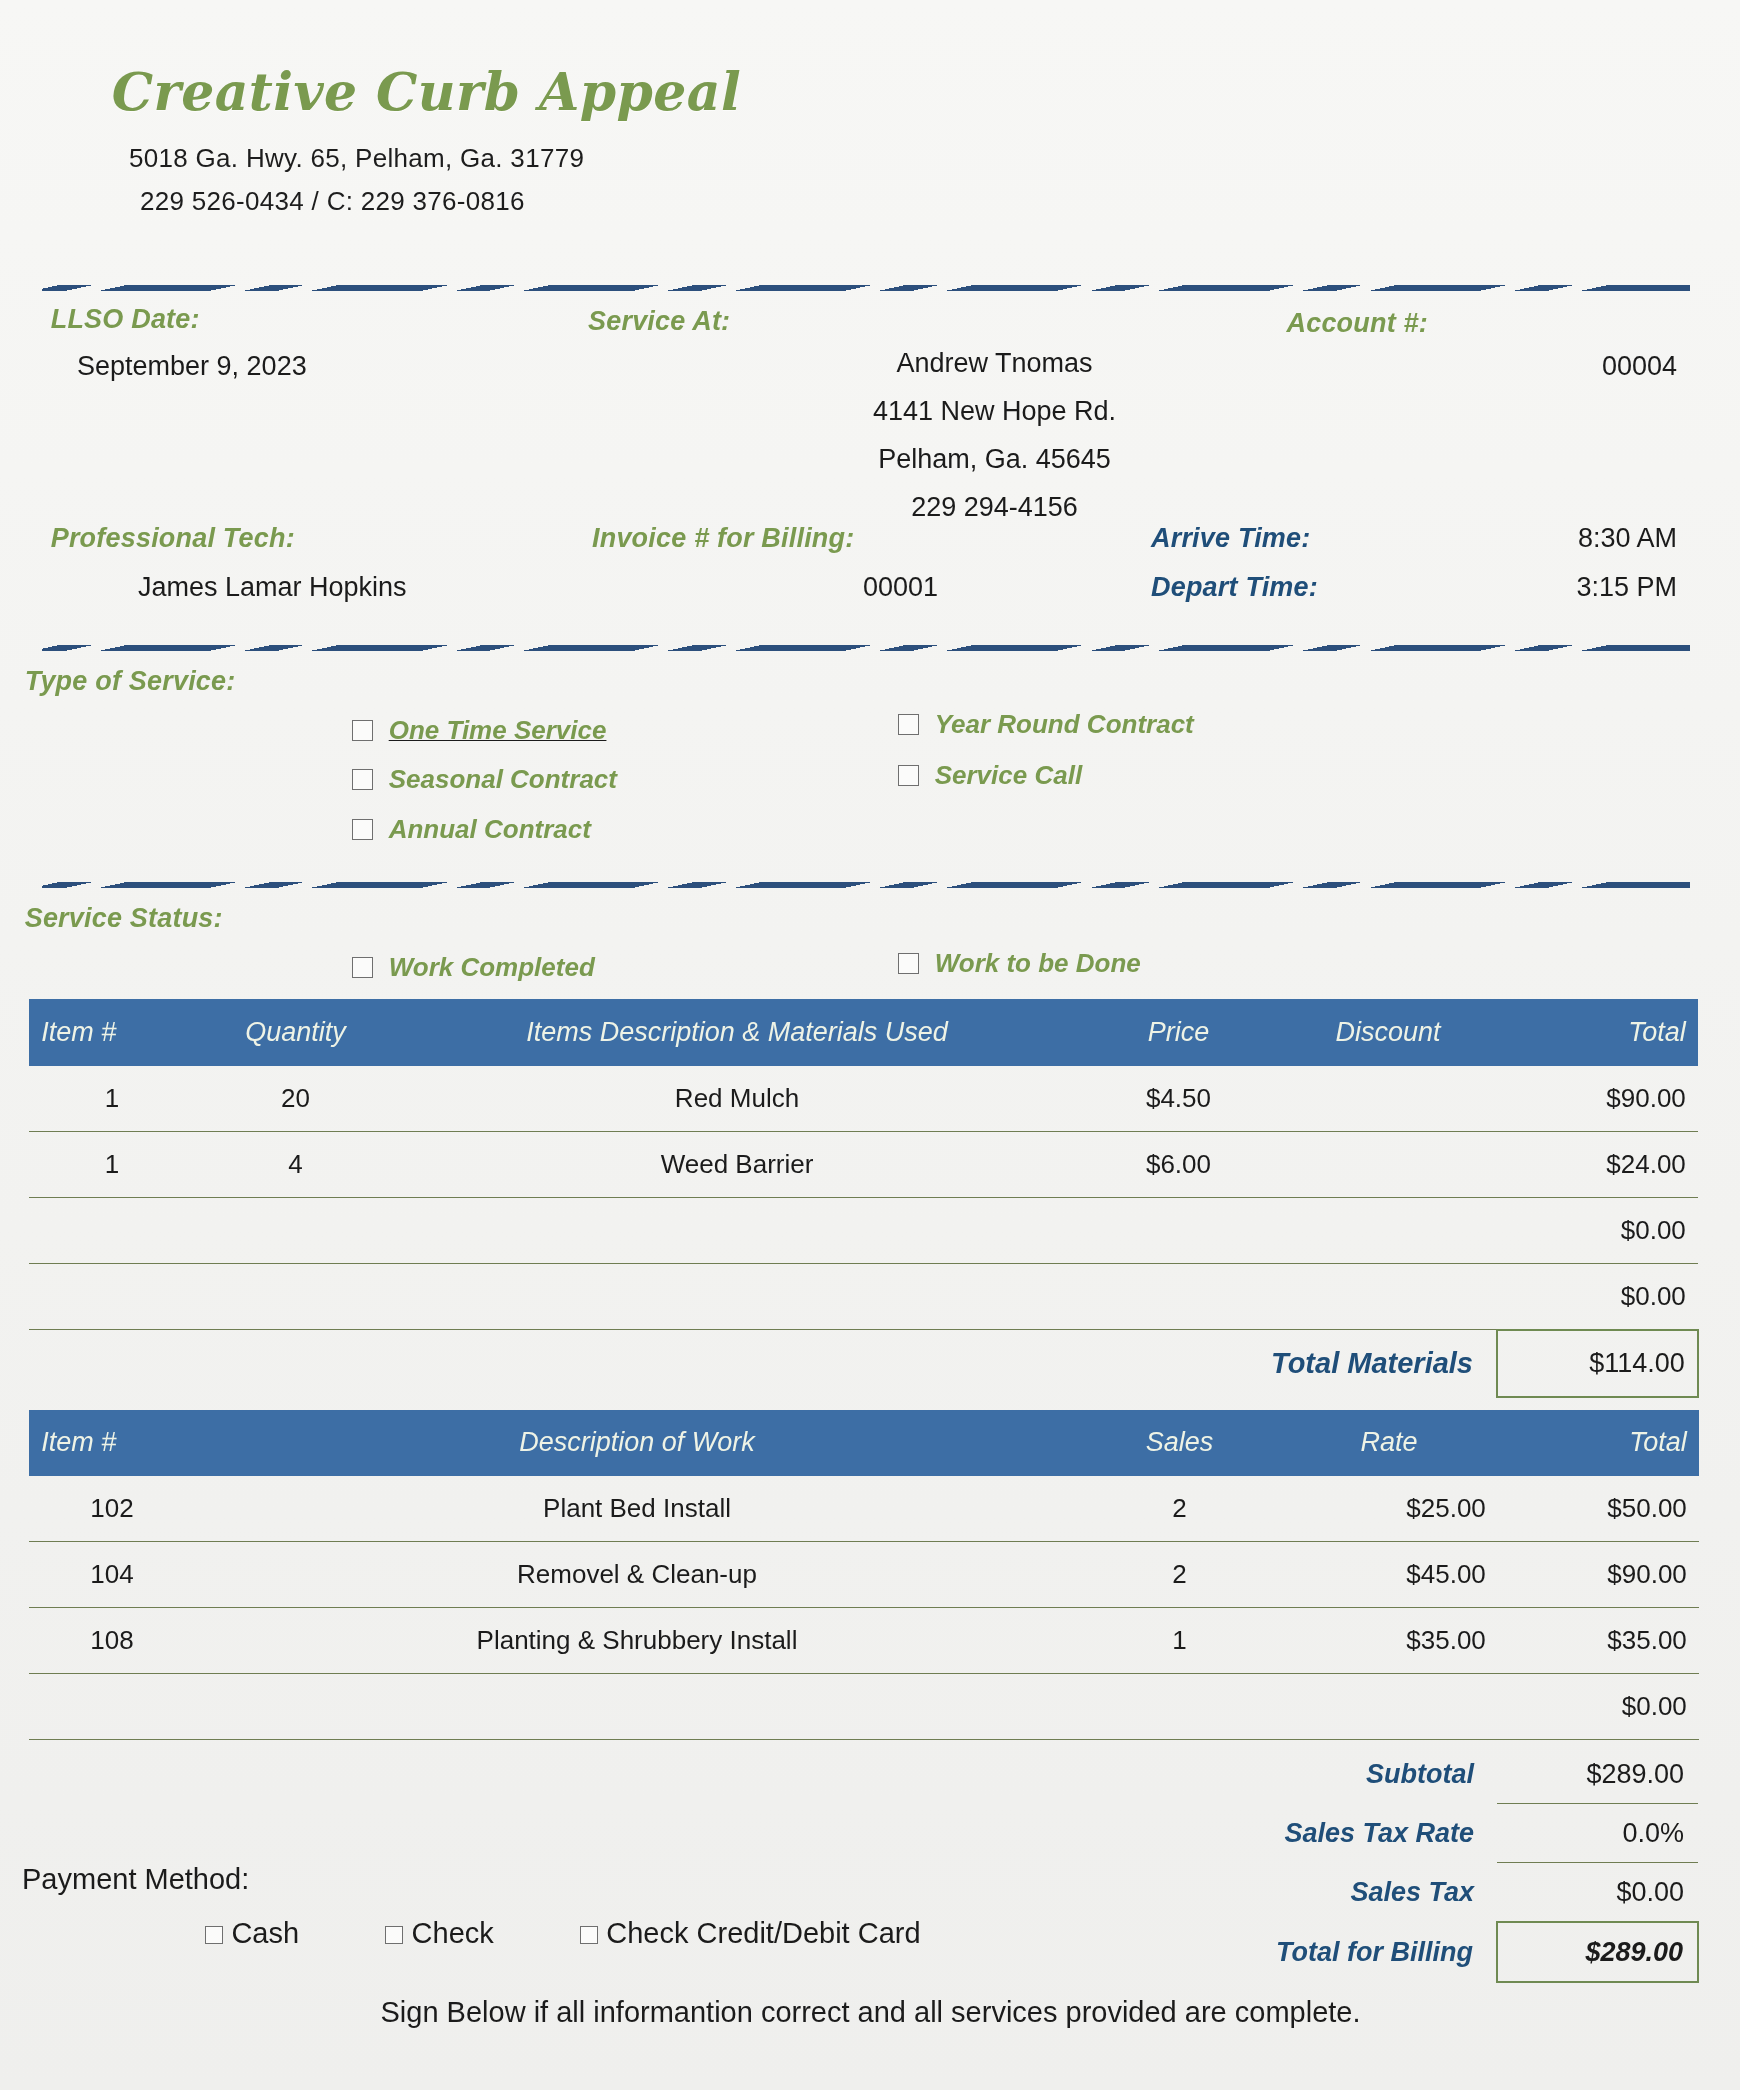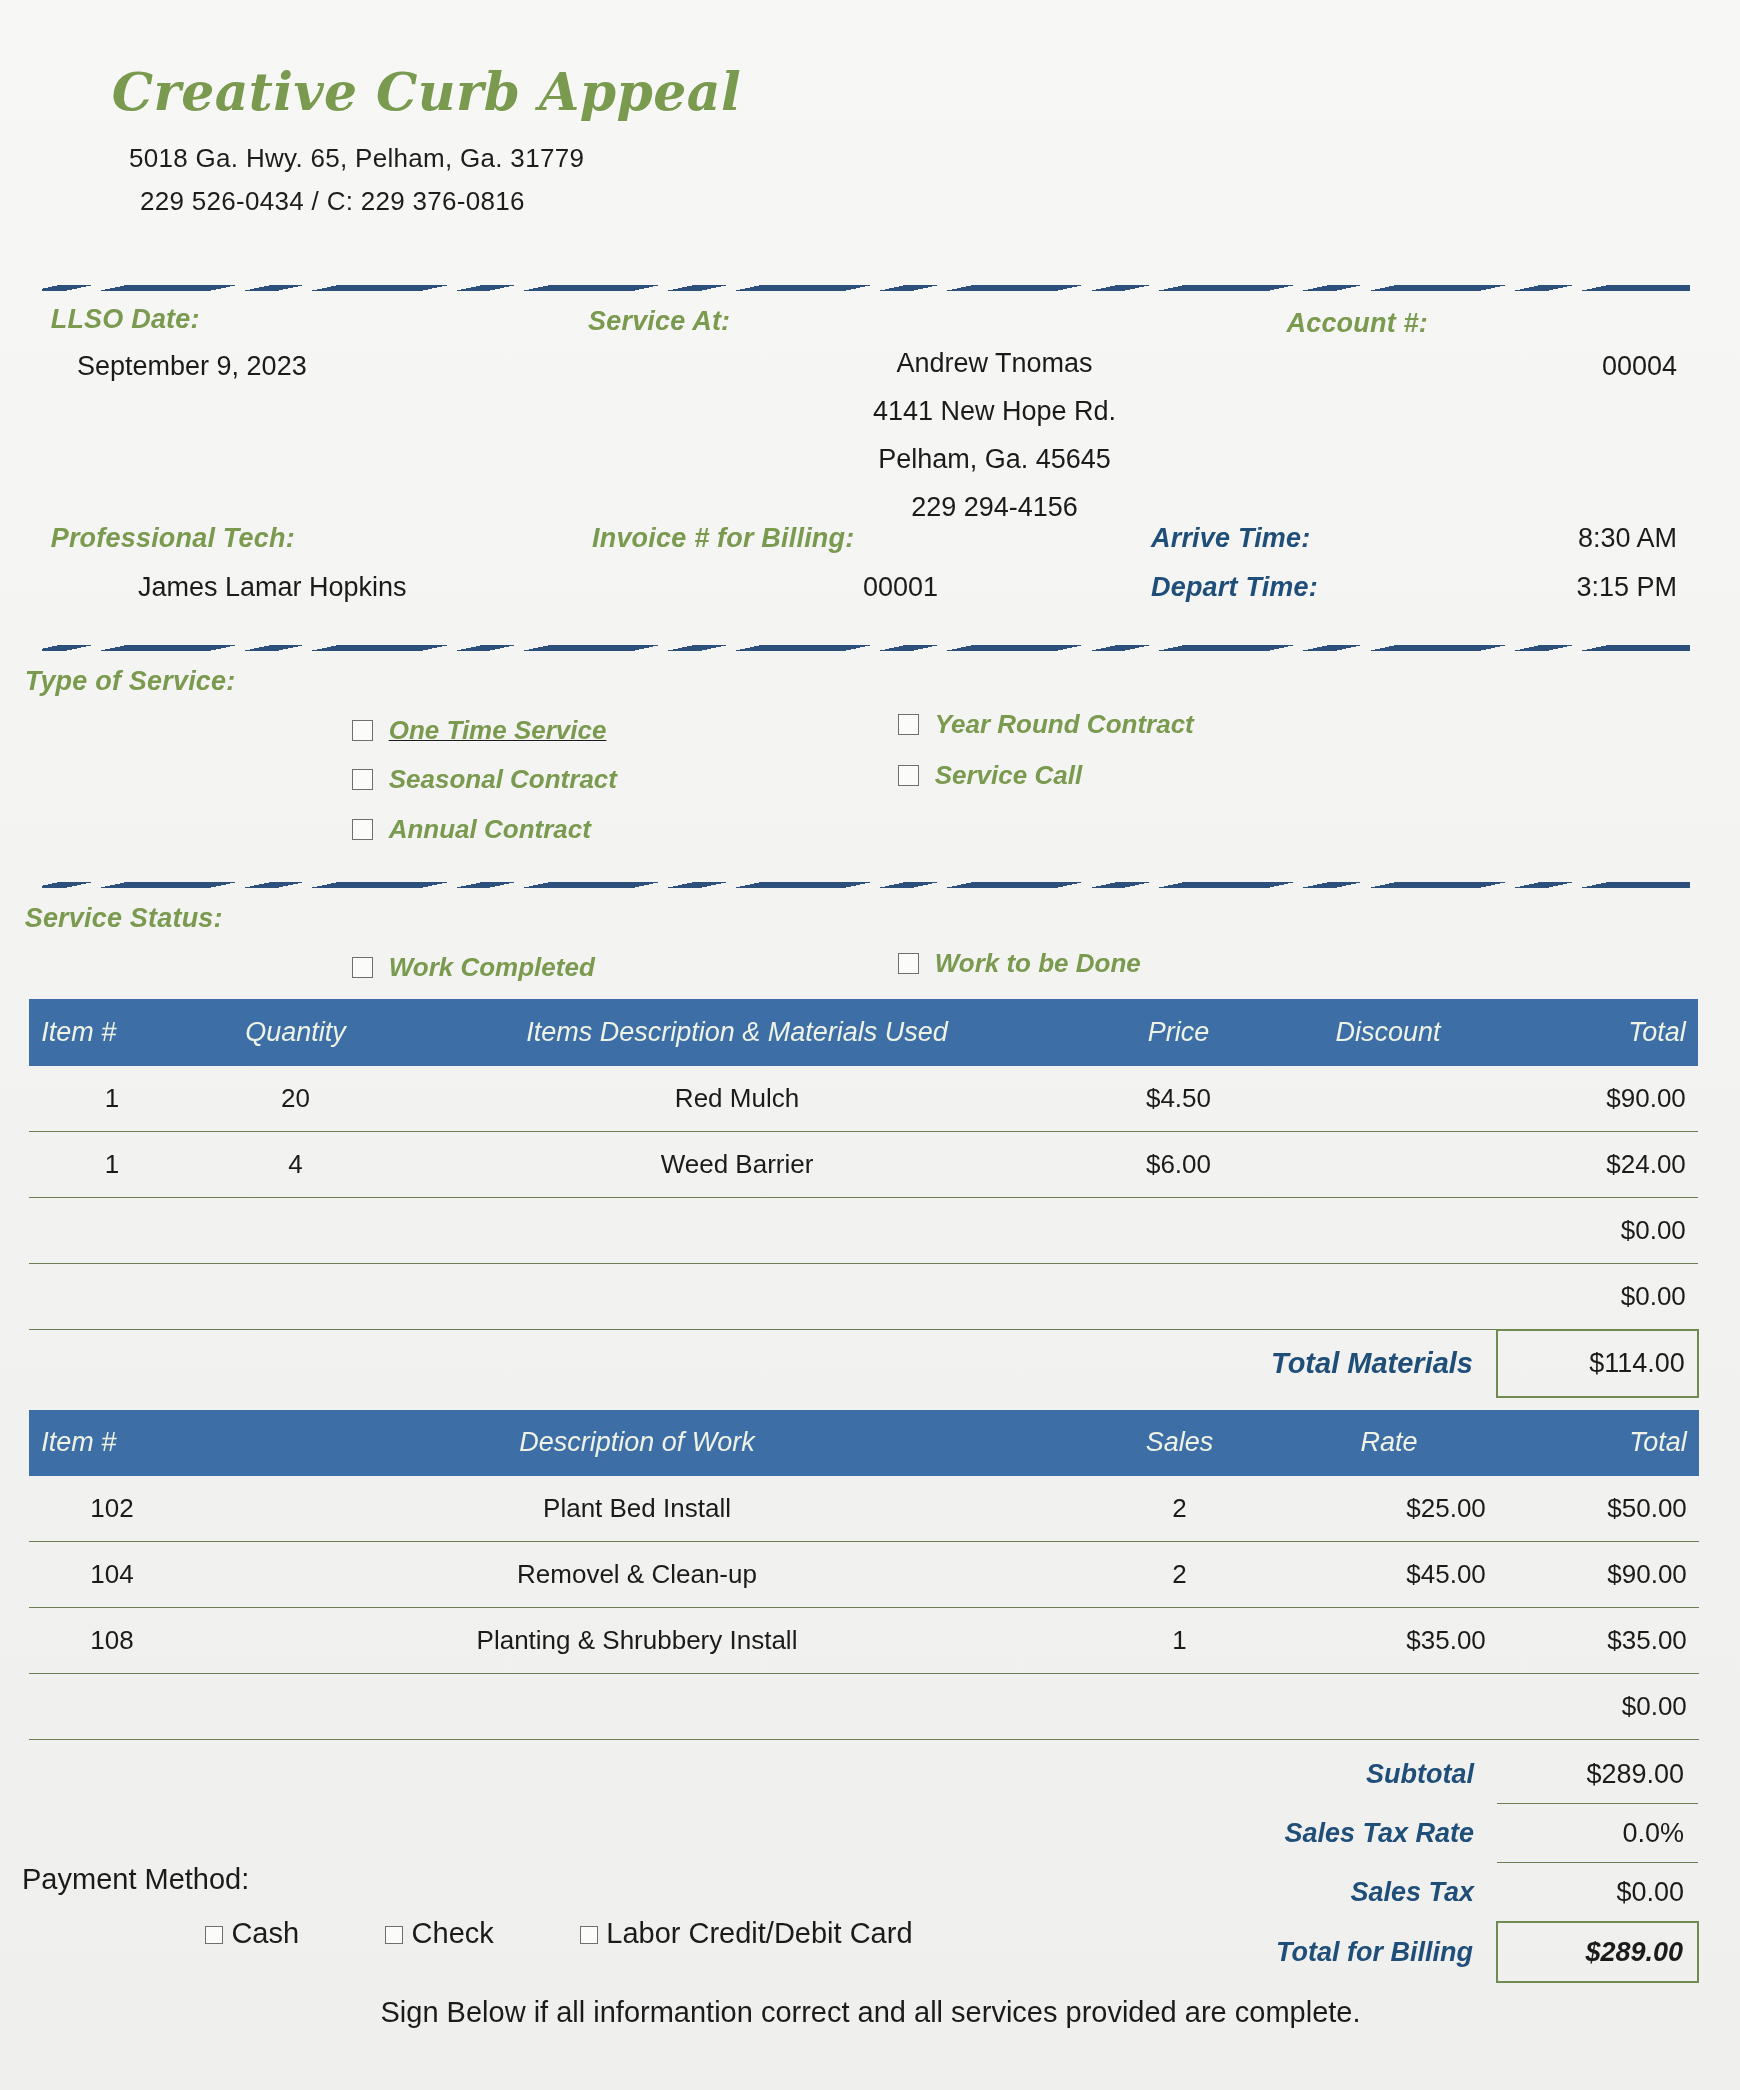--- a/index.html
+++ b/index.html
@@ -485,20 +485,20 @@
     </table>
   </div>
 
   <div class="pay">
     <div class="pay-title">Payment Method:</div>
     <div class="pay-opts">
       <span><span class="cb-sm"></span><span>Cash</span></span>
       <span class="gap"></span>
       <span><span class="cb-sm"></span><span>Check</span></span>
       <span class="gap"></span>
-      <span><span class="cb-sm"></span><span>Labor Credit/Debit Card</span></span>
+      <span><span class="cb-sm"></span><span>Check Credit/Debit Card</span></span>
     </div>
   </div>
 
   <div class="signline">Sign Below if all informantion  correct and all services provided are complete.</div>
 
 </div>
 
 
 </body></html>

